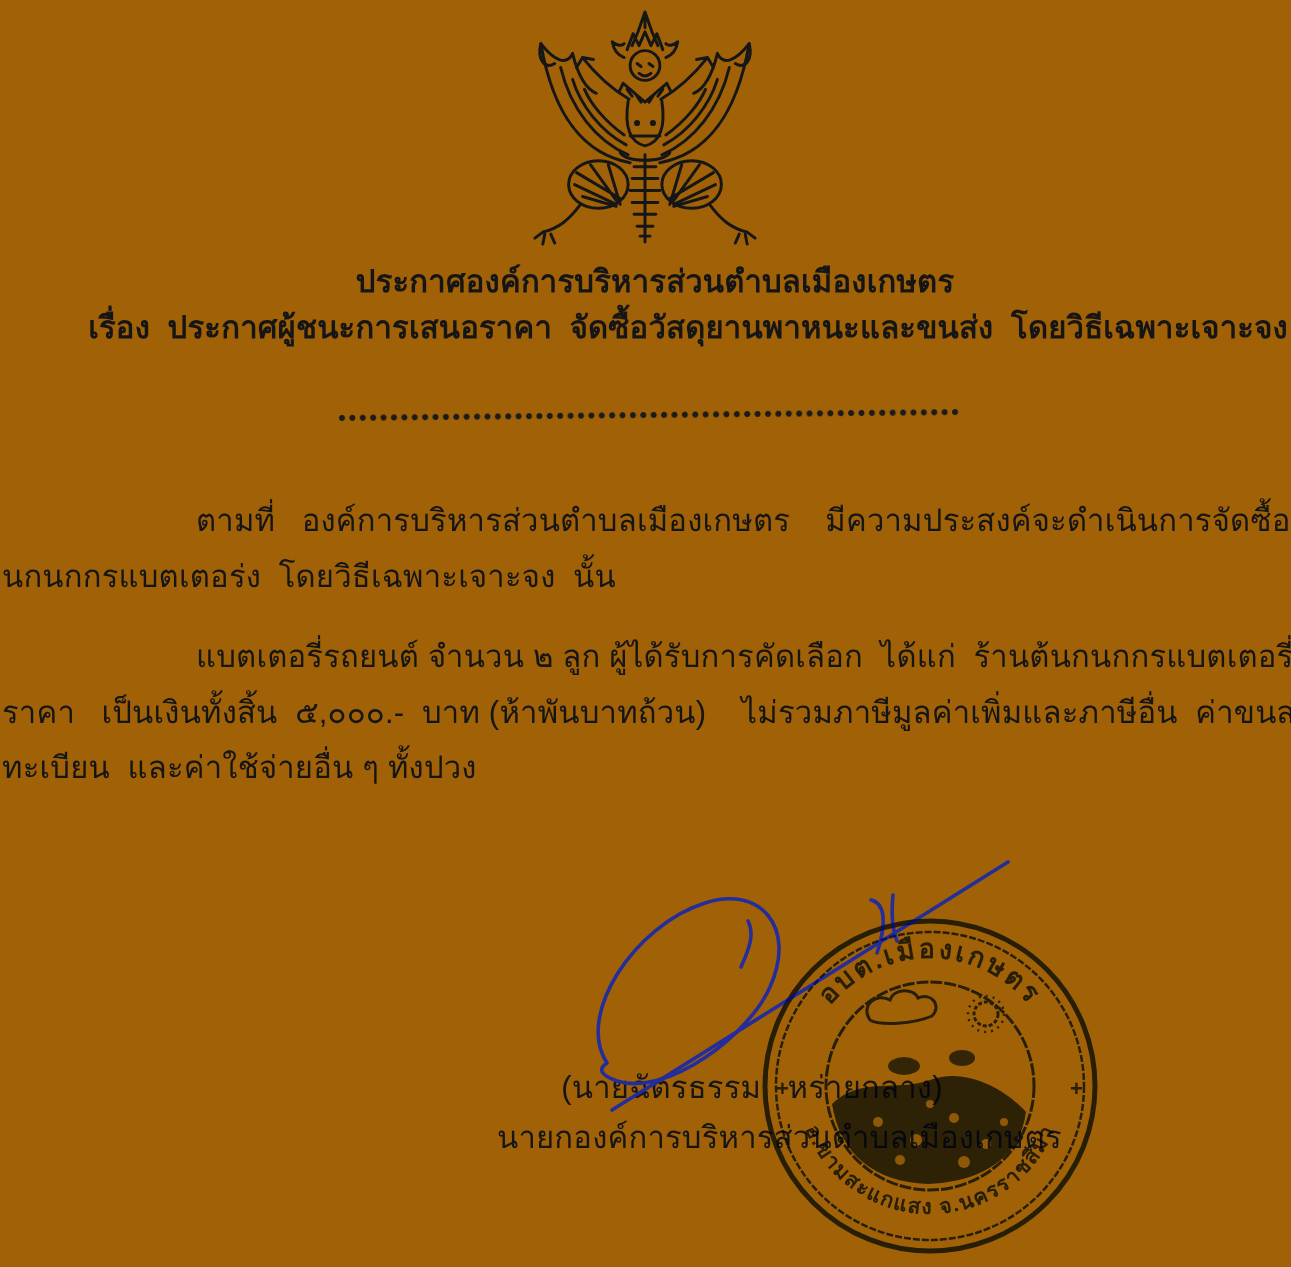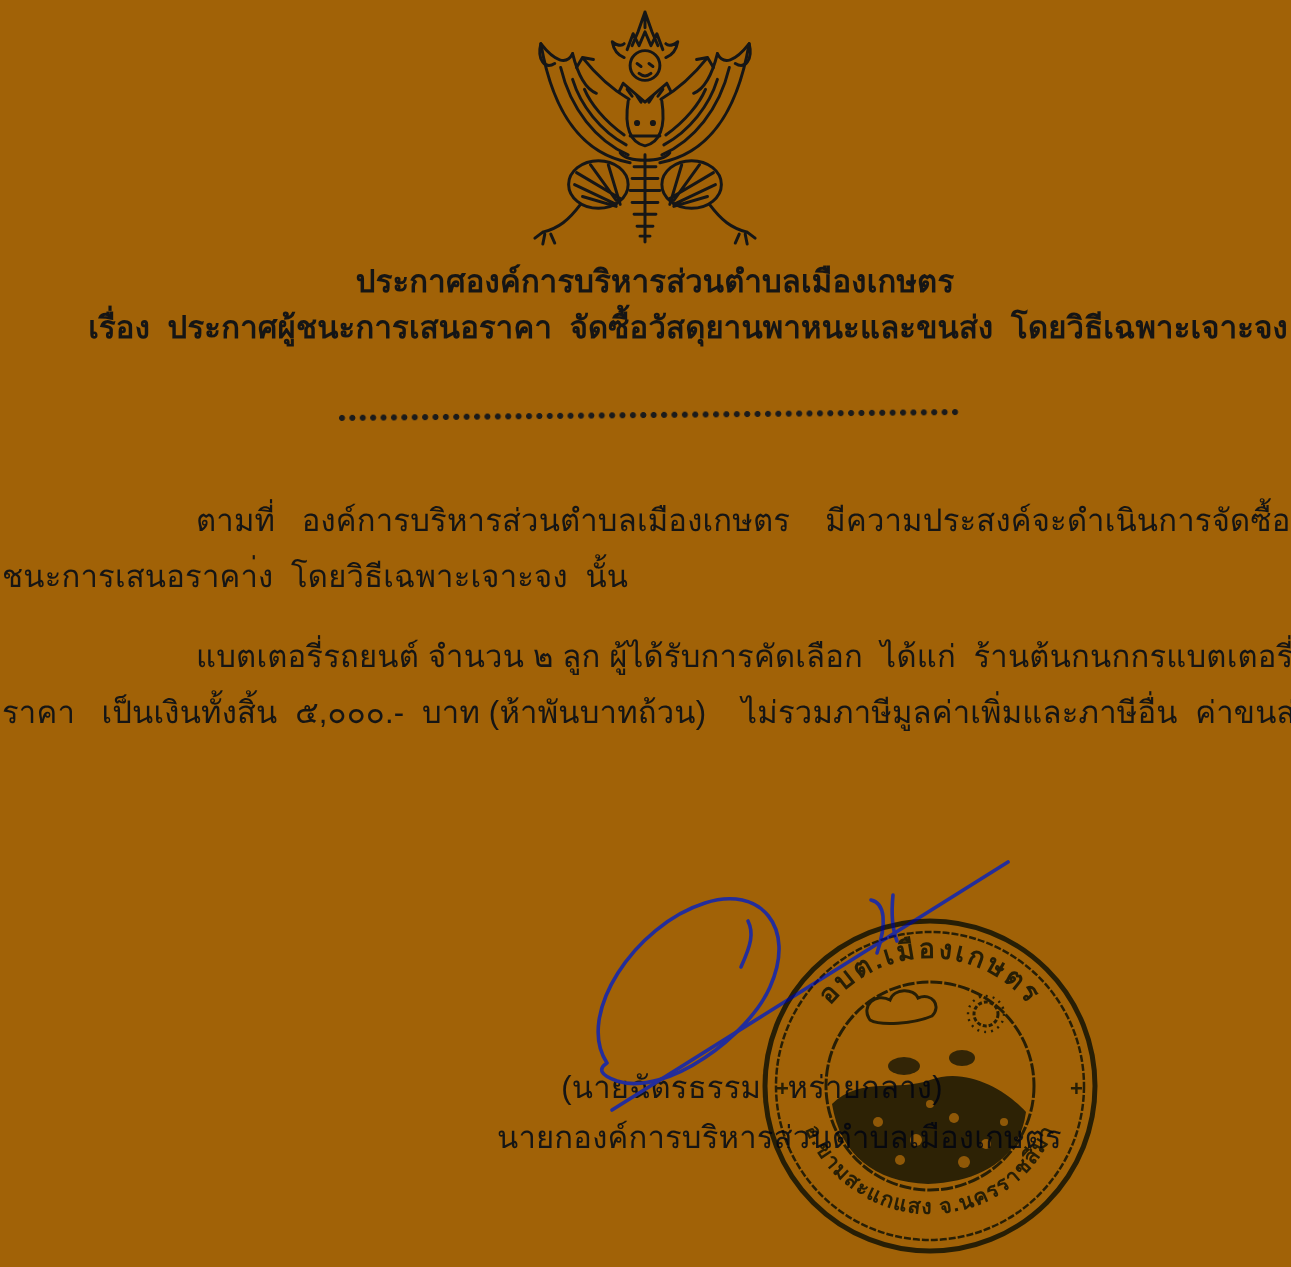--- a/index.html
+++ b/index.html
@@ -84,24 +84,25 @@
       <path d="M114 162 h22 M112 174 h26 M110 186 h30 M112 198 h26 M114 210 h22 M117 222 h16 M120 232 h10"></path>
     </g>
   </svg>
 
   <div class="line title centered" style="left:655px;top:256px;">ประกาศองค์การบริหารส่วนตำบลเมืองเกษตร</div>
   <div class="line title centered" style="left:660px;top:302px;margin-left:28px;">เรื่อง  ประกาศผู้ชนะการเสนอราคา  จัดซื้อวัสดุยานพาหนะและขนส่ง  โดยวิธีเฉพาะเจาะจง</div>
 
   <div class="dotted-divider"></div>
 
   <div class="line" style="left:196px;top:495px;">ตามที่   องค์การบริหารส่วนตำบลเมืองเกษตร    มีความประสงค์จะดำเนินการจัดซื้อวัสดุ</div>
-  <div class="line" style="left:2px;top:551px;">ชนะการเสนอราคา่ง  โดยวิธีเฉพาะเจาะจง  นั้น</div>
+  <div class="line" style="left:2px;top:551px;">นกนกกรแบตเตอร่ง  โดยวิธีเฉพาะเจาะจง  นั้น</div>
 
   <div class="line" style="left:196px;top:631px;">แบตเตอรี่รถยนต์ จำนวน ๒ ลูก ผู้ได้รับการคัดเลือก  ได้แก่  ร้านต้นกนกกรแบตเตอรี่ โดยเสนอ</div>
   <div class="line" style="left:2px;top:687px;">ราคา   เป็นเงินทั้งสิ้น  ๕,๐๐๐.-  บาท (ห้าพันบาทถ้วน)    ไม่รวมภาษีมูลค่าเพิ่มและภาษีอื่น  ค่าขนส่ง  ค่าจด</div>
+  <div class="line" style="left:2px;top:742px;">ทะเบียน  และค่าใช้จ่ายอื่น ๆ ทั้งปวง</div>
 
 
   <div class="line centered" style="left:752px;top:1062px;">(นายฉัตรธรรม   หร่ายกลาง)</div>
   <div class="line" style="left:497px;top:1112px;">นายกองค์การบริหารส่วนตำบลเมืองเกษตร</div>
 
   <svg class="signature" viewBox="0 0 470 280" aria-hidden="true">
     <g stroke="#232d9b" fill="none" stroke-width="3.6" stroke-linecap="round">
       <path d="M52 218 C 20 170, 80 80, 150 58 C 205 40, 242 82, 215 142 C 194 190, 112 252, 62 236 C 45 230, 43 224, 52 218"></path>
       <path d="M186 122 C 196 100, 199 88, 193 76"></path>
       <path d="M57 265 L 453 17"></path>

